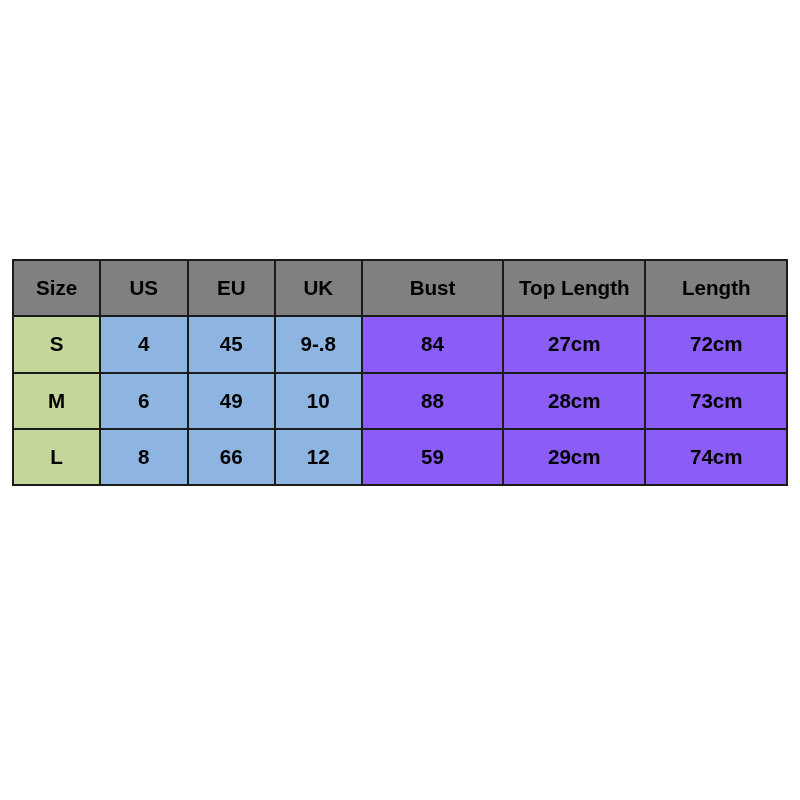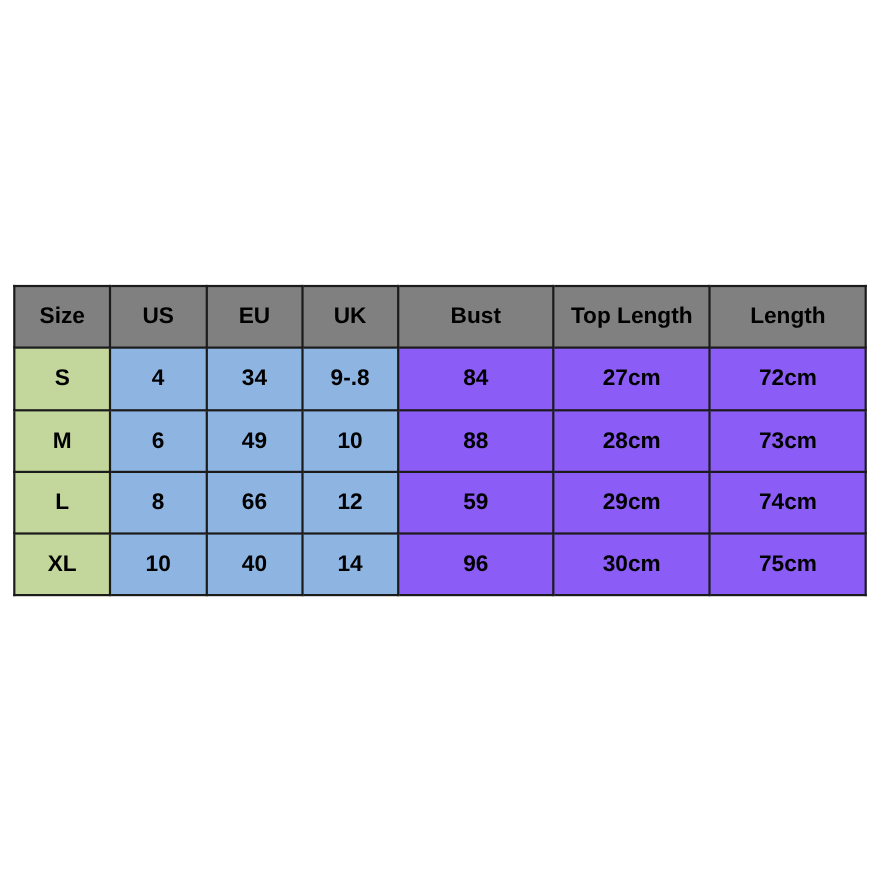--- a/index.html
+++ b/index.html
@@ -72,21 +72,21 @@
         <th>UK</th>
         <th>Bust</th>
         <th>Top Length</th>
         <th>Length</th>
       </tr>
     </thead>
     <tbody>
       <tr>
         <td class="c-size">S</td>
         <td class="c-num">4</td>
-        <td class="c-num">34</td>
+        <td class="c-num">45</td>
         <td class="c-num">9-.8</td>
         <td class="c-plain">84</td>
         <td class="c-plain">27cm</td>
         <td class="c-plain">72cm</td>
       </tr>
       <tr>
         <td class="c-size">M</td>
         <td class="c-num">6</td>
         <td class="c-num">49</td>
         <td class="c-num">10</td>
@@ -96,24 +96,15 @@
       </tr>
       <tr>
         <td class="c-size">L</td>
         <td class="c-num">8</td>
         <td class="c-num">66</td>
         <td class="c-num">12</td>
         <td class="c-plain">59</td>
         <td class="c-plain">29cm</td>
         <td class="c-plain">74cm</td>
       </tr>
-      <tr>
-        <td class="c-size">XL</td>
-        <td class="c-num">10</td>
-        <td class="c-num">40</td>
-        <td class="c-num">14</td>
-        <td class="c-plain">96</td>
-        <td class="c-plain">30cm</td>
-        <td class="c-plain">75cm</td>
-      </tr>
     </tbody>
   </table>
 </div>
 
 </body></html>

